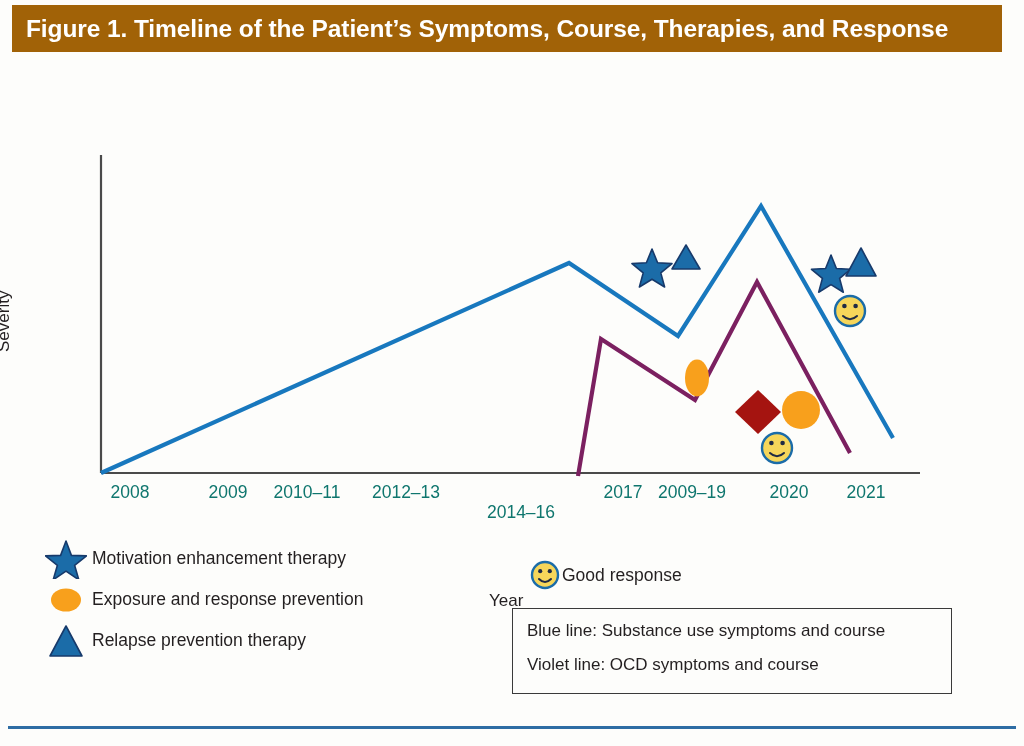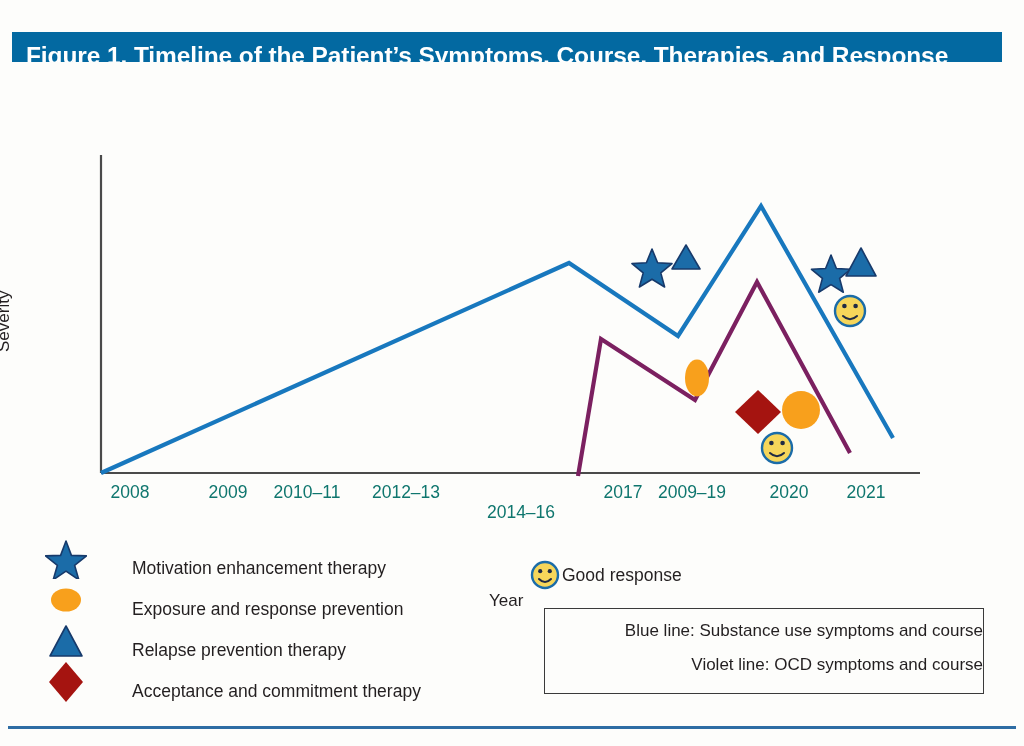--- a/index.html
+++ b/index.html
@@ -20,24 +20,24 @@
     left: 0; top: 0;
     width: 1024px;
     height: 746px;
     background: #fdfdfb;
   }
 
   
   #title-bar {
     position: absolute;
     left: 12px;
-    top: 32px;
+    top: 5px;
     width: 990px;
     height: 47px;
-    background: #0369a1;
+    background: #a16207;
     box-sizing: border-box;
     display: flex;
     align-items: center;
     padding-left: 14px;
   }
   #title-bar .title-text {
     color: #ffffff;
     font-size: 24.5px;
     font-weight: bold;
     letter-spacing: -0.1px;
@@ -88,23 +88,22 @@
 
   
   #legend-left {
     position: absolute;
     left: 40px;
     top: 538px;
     width: 440px;
   }
   .legend-row {
     display: flex;
-    align-items: flex-end;
+    align-items: center;
     height: 41px;
-    gap: 40px;
   }
   .legend-marker {
     width: 52px;
     min-width: 52px;
     height: 41px;
     display: flex;
     align-items: center;
     justify-content: center;
   }
   .legend-label {
@@ -127,29 +126,28 @@
     margin-left: 8px;
   }
   #good-response-row .legend-marker {
     width: 34px;
     min-width: 34px;
     height: 34px;
   }
 
   #note-box {
     position: absolute;
-    left: 544px;
+    left: 512px;
     top: 608px;
     width: 440px;
     height: 86px;
     border: 1.6px solid #3a3a3a;
     box-sizing: border-box;
     background: #fdfdfb;
     padding: 12px 0 0 14px;
-    text-align: right;
   }
   .note-line {
     font-size: 17px;
     color: #231f20;
     white-space: nowrap;
     margin-bottom: 14px;
     font-family: "Liberation Sans", sans-serif;
   }
 
   
@@ -268,28 +266,20 @@
 
     <div class="legend-row">
       <span class="legend-marker">
         <svg width="42" height="36" viewBox="0 0 42 36">
           <polygon points="21,3 37,33 5,33" fill="#1b6ca8" stroke="#173a6b" stroke-width="1.6" stroke-linejoin="round"></polygon>
         </svg>
       </span>
       <span class="legend-label">Relapse prevention therapy</span>
     </div>
 
-    <div class="legend-row">
-      <span class="legend-marker">
-        <svg width="42" height="44" viewBox="0 0 42 44">
-          <polygon points="21,2 38,22 21,42 4,22" fill="#a51410"></polygon>
-        </svg>
-      </span>
-      <span class="legend-label">Acceptance and commitment therapy</span>
-    </div>
   </div>
 
   <div id="legend-right">
     <div id="good-response-row">
       <span class="legend-marker">
         <svg width="32" height="32" viewBox="0 0 32 32">
           <circle cx="16" cy="16" r="13" fill="#f6d65a" stroke="#1b6ca8" stroke-width="2.4"></circle>
           <circle cx="11.2" cy="12.2" r="2.1" fill="#1f2a44"></circle>
           <circle cx="20.8" cy="12.2" r="2.1" fill="#1f2a44"></circle>
           <path d="M10,20 Q16,26 22,20" fill="none" stroke="#1f2a44" stroke-width="2" stroke-linecap="round"></path>

